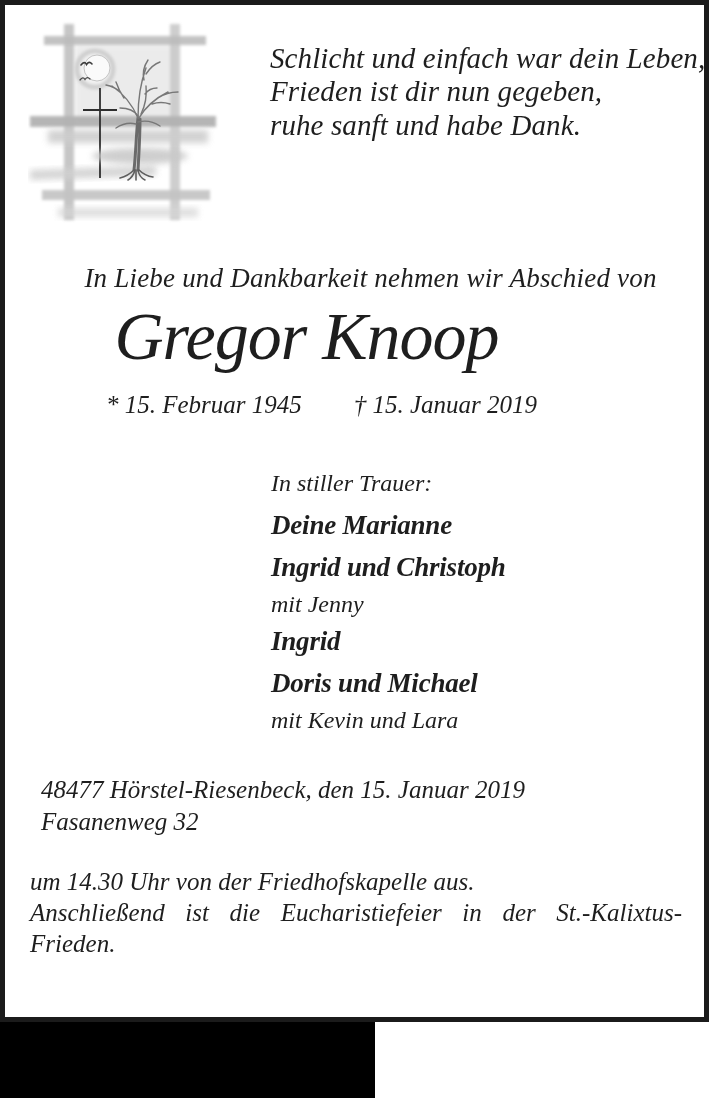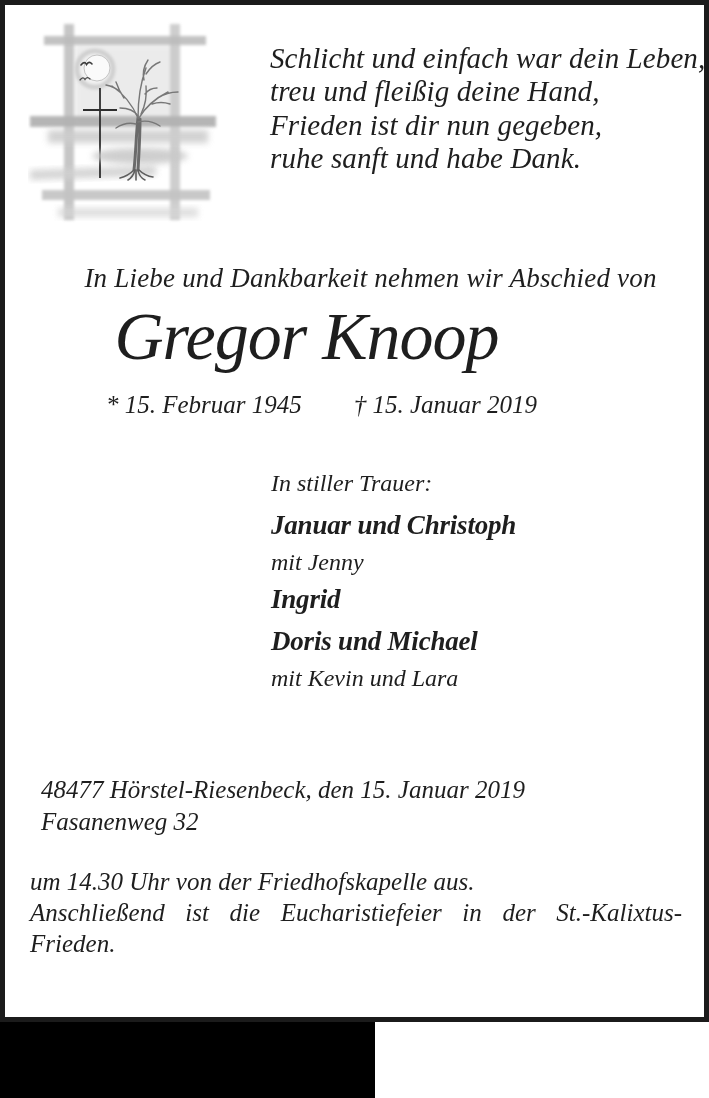--- a/index.html
+++ b/index.html
@@ -156,37 +156,37 @@
       <path d="M106 152 q-6 6 -14 8"></path>
       <path d="M107 152 q-2 7 -7 10"></path>
       <path d="M110 152 q1 7 7 10"></path>
       <path d="M111 152 q6 6 14 7"></path>
       <path d="M108 152 l0 10"></path>
     </g>
   </svg>
 
   <div class="poem">
     <div>Schlicht und einfach war dein Leben,</div>
-    <div>treu und fleißig deine Hand,</div>
     <div>Frieden ist dir nun gegeben,</div>
     <div>ruhe sanft und habe Dank.</div>
   </div>
 
   <div class="intro">In Liebe und Dankbarkeit nehmen wir Abschied von</div>
 
   <div class="deceased-name">Gregor Knoop</div>
 
   <div class="dates">
     <span>* 15. Februar 1945</span>
     <span>† 15. Januar 2019</span>
   </div>
 
   <div class="mourners">
     <div class="heading">In stiller Trauer:</div>
-    <div class="entry-bold">Januar und Christoph</div>
+    <div class="entry-bold">Deine Marianne</div>
+    <div class="entry-bold">Ingrid und Christoph</div>
     <div class="entry-sub">mit Jenny</div>
     <div class="entry-bold">Ingrid</div>
     <div class="entry-bold">Doris und Michael</div>
     <div class="entry-sub">mit Kevin und Lara</div>
   </div>
 
   <div class="address">
     <div>48477 Hörstel-Riesenbeck, den 15. Januar 2019</div>
     <div>Fasanenweg 32</div>
   </div>

